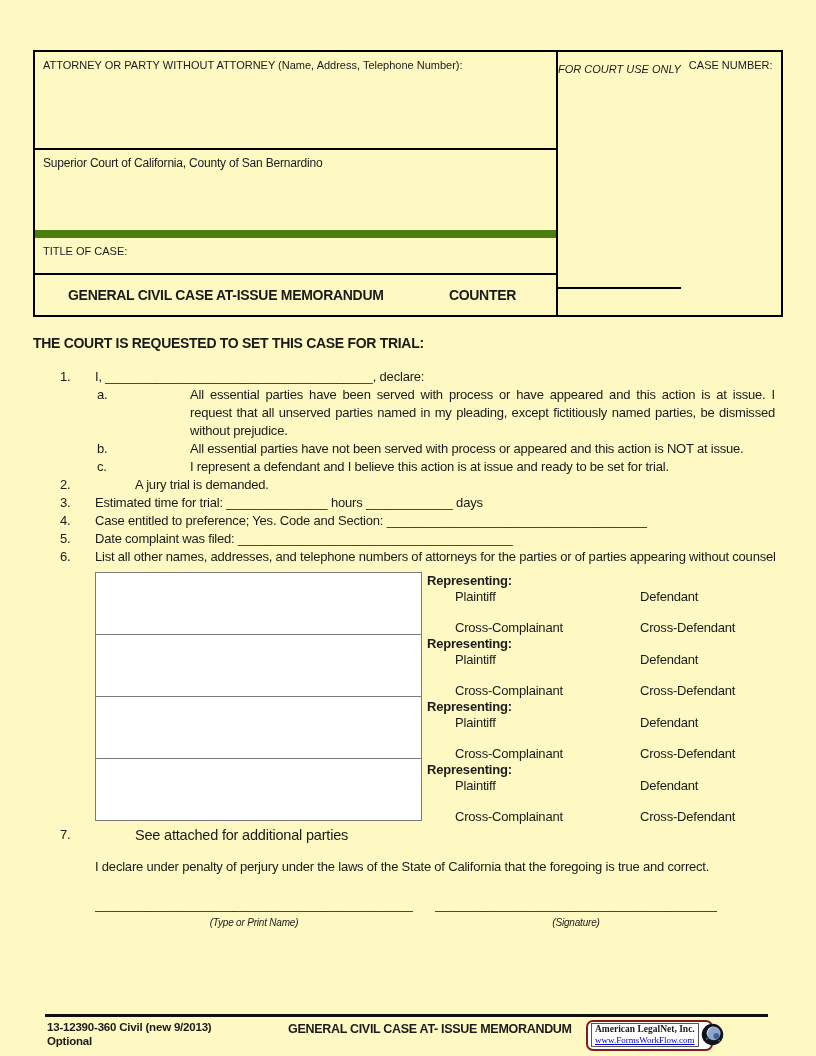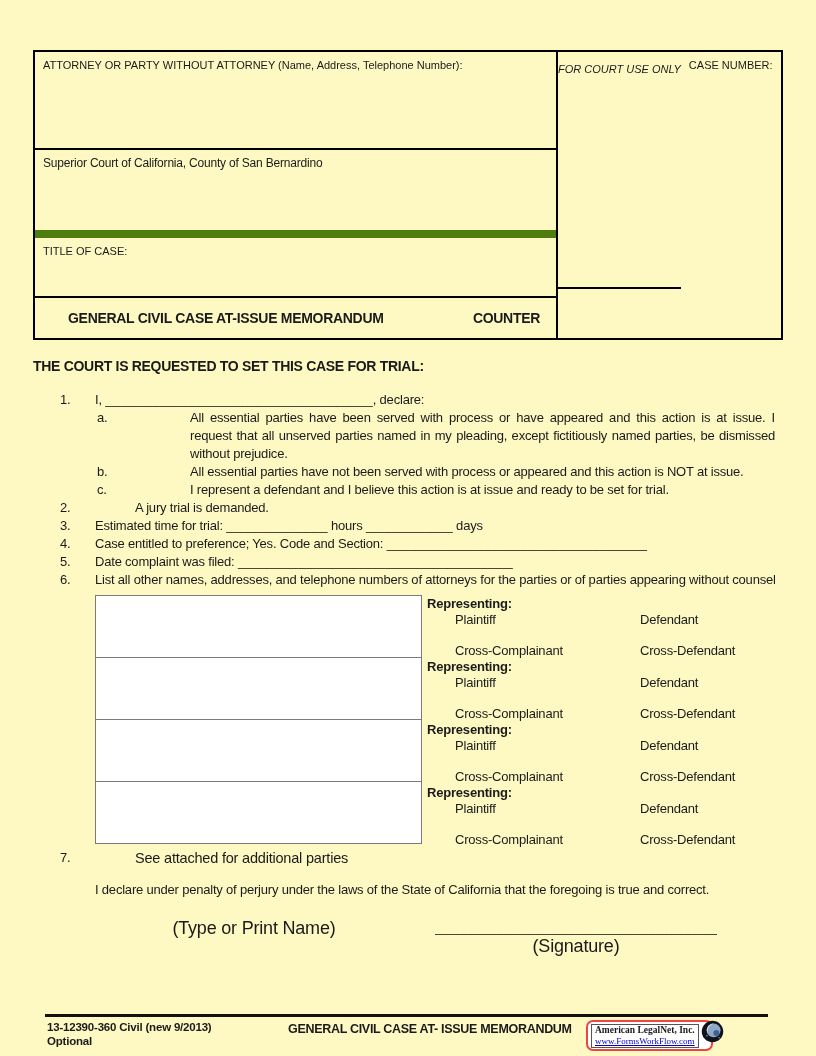--- a/index.html
+++ b/index.html
@@ -19,22 +19,22 @@
   .content { position:absolute; left:33px; top:50px; width:750px; }
 
   
   .hdr-table { display:flex; border:2px solid #000; width:750px; }
   .hdr-left { width:523px; border-right:2px solid #000; }
   .hdr-right { width:223px; display:flex; flex-direction:row; }
   .cell { padding:4px 8px; }
   .lbl { font-size:11px; letter-spacing:0; }
   .attorney-cell { height:98px; border-bottom:2px solid #000; }
   .court-cell { height:88px; border-bottom:8px solid #4d7c0f; font-size:12px; }
-  .titlecase-cell { height:60px; border-bottom:2px solid #000; }
-  .memo-cell { height:40px; display:flex; align-items:center; justify-content:space-between; padding:0 16px 0 33px; }
+  .titlecase-cell { height:37px; border-bottom:2px solid #000; }
+  .memo-cell { height:40px; display:flex; align-items:center; justify-content:space-between; padding:0 40px 0 33px; }
   .memo-title { font-weight:bold; font-size:14px; letter-spacing:-0.3px; }
   .courtuse-cell { height:237px; border-bottom:2px solid #000; text-align:center; font-style:italic; font-size:11px; padding-top:8px; letter-spacing:0; }
   .casenum-cell { height:40px; }
 
   
   .req-heading { margin-top:17px; margin-bottom:16px; font-weight:bold; font-size:14px; letter-spacing:-0.3px; }
   .row { display:flex; }
   .num { margin-left:27px; width:35px; flex:none; }
   .itext { flex:1; white-space:pre-wrap; }
   .nowrap { white-space:nowrap; }
@@ -61,28 +61,28 @@
   .item7 .see-attached { font-size:14.5px; }
 
   .declaration { margin-left:62px; margin-top:14px; white-space:nowrap; }
   .date-line { margin-left:62px; margin-top:16px; }
 
   .sig-block { display:flex; margin-left:62px; margin-top:20px; }
   .sig-unit { text-align:center; }
   .sig-unit-left { width:318px; }
   .sig-unit-right { width:282px; margin-left:22px; }
   .sig-rule { white-space:nowrap; overflow:hidden; letter-spacing:0; text-align:left; }
-  .sig-caption { font-size:18px; }
+  .sig-caption { font-size:10px;font-style:italic; }
 
   
   .footer { position:absolute; left:45px; top:1014px; width:723px; border-top:3px solid #111; }
   .foot-left { position:absolute; left:2px; top:3px; font-weight:bold; font-size:11.5px; line-height:14px; letter-spacing:-0.2px; }
   .foot-center { position:absolute; left:243px; top:3px; font-weight:bold; font-size:12.5px; letter-spacing:-0.3px; }
   .vendor-box { position:absolute; left:541px; top:3px; width:127px; height:31px;
-    border:2px solid #ef4444; border-radius:7px; display:flex; align-items:flex-end; padding:1px 3px; background:#fff; }
+    border:2px solid #7f1d1d; border-radius:7px; display:flex; align-items:flex-start; padding:1px 3px; background:#fff; }
   .vendor-text { border:1px solid #555; padding:0 3px; line-height:11px; }
   .vendor-name { font-family:"Liberation Serif","DejaVu Serif",serif; font-weight:bold; font-size:9.5px; letter-spacing:0; white-space:nowrap; }
   .vendor-url { font-family:"Liberation Serif","DejaVu Serif",serif; font-size:9px; color:#0000cc; text-decoration:underline; letter-spacing:0; white-space:nowrap; }
   .globe { margin-left:2px; flex:none; }
 </style>
 </head>
 <body>
 
 <div class="page">
   <div class="content">
@@ -231,20 +231,21 @@
     <div class="row item7">
       <span class="num">7.</span>
       <span class="itext indent40 see-attached">See attached for additional parties</span>
     </div>
 
     <div class="declaration">I declare under penalty of perjury under the laws of the State of California that the foregoing is true and correct.</div>
 
 
     <div class="sig-block">
       <div class="sig-unit sig-unit-left">
+        <div class="sig-rule blank">____________________________________________</div>
         <div class="sig-caption">(Type or Print Name)</div>
       </div>
       <div class="sig-unit sig-unit-right">
         <div class="sig-rule blank">________________________________________</div>
         <div class="sig-caption">(Signature)</div>
       </div>
     </div>
 
   </div>
 

